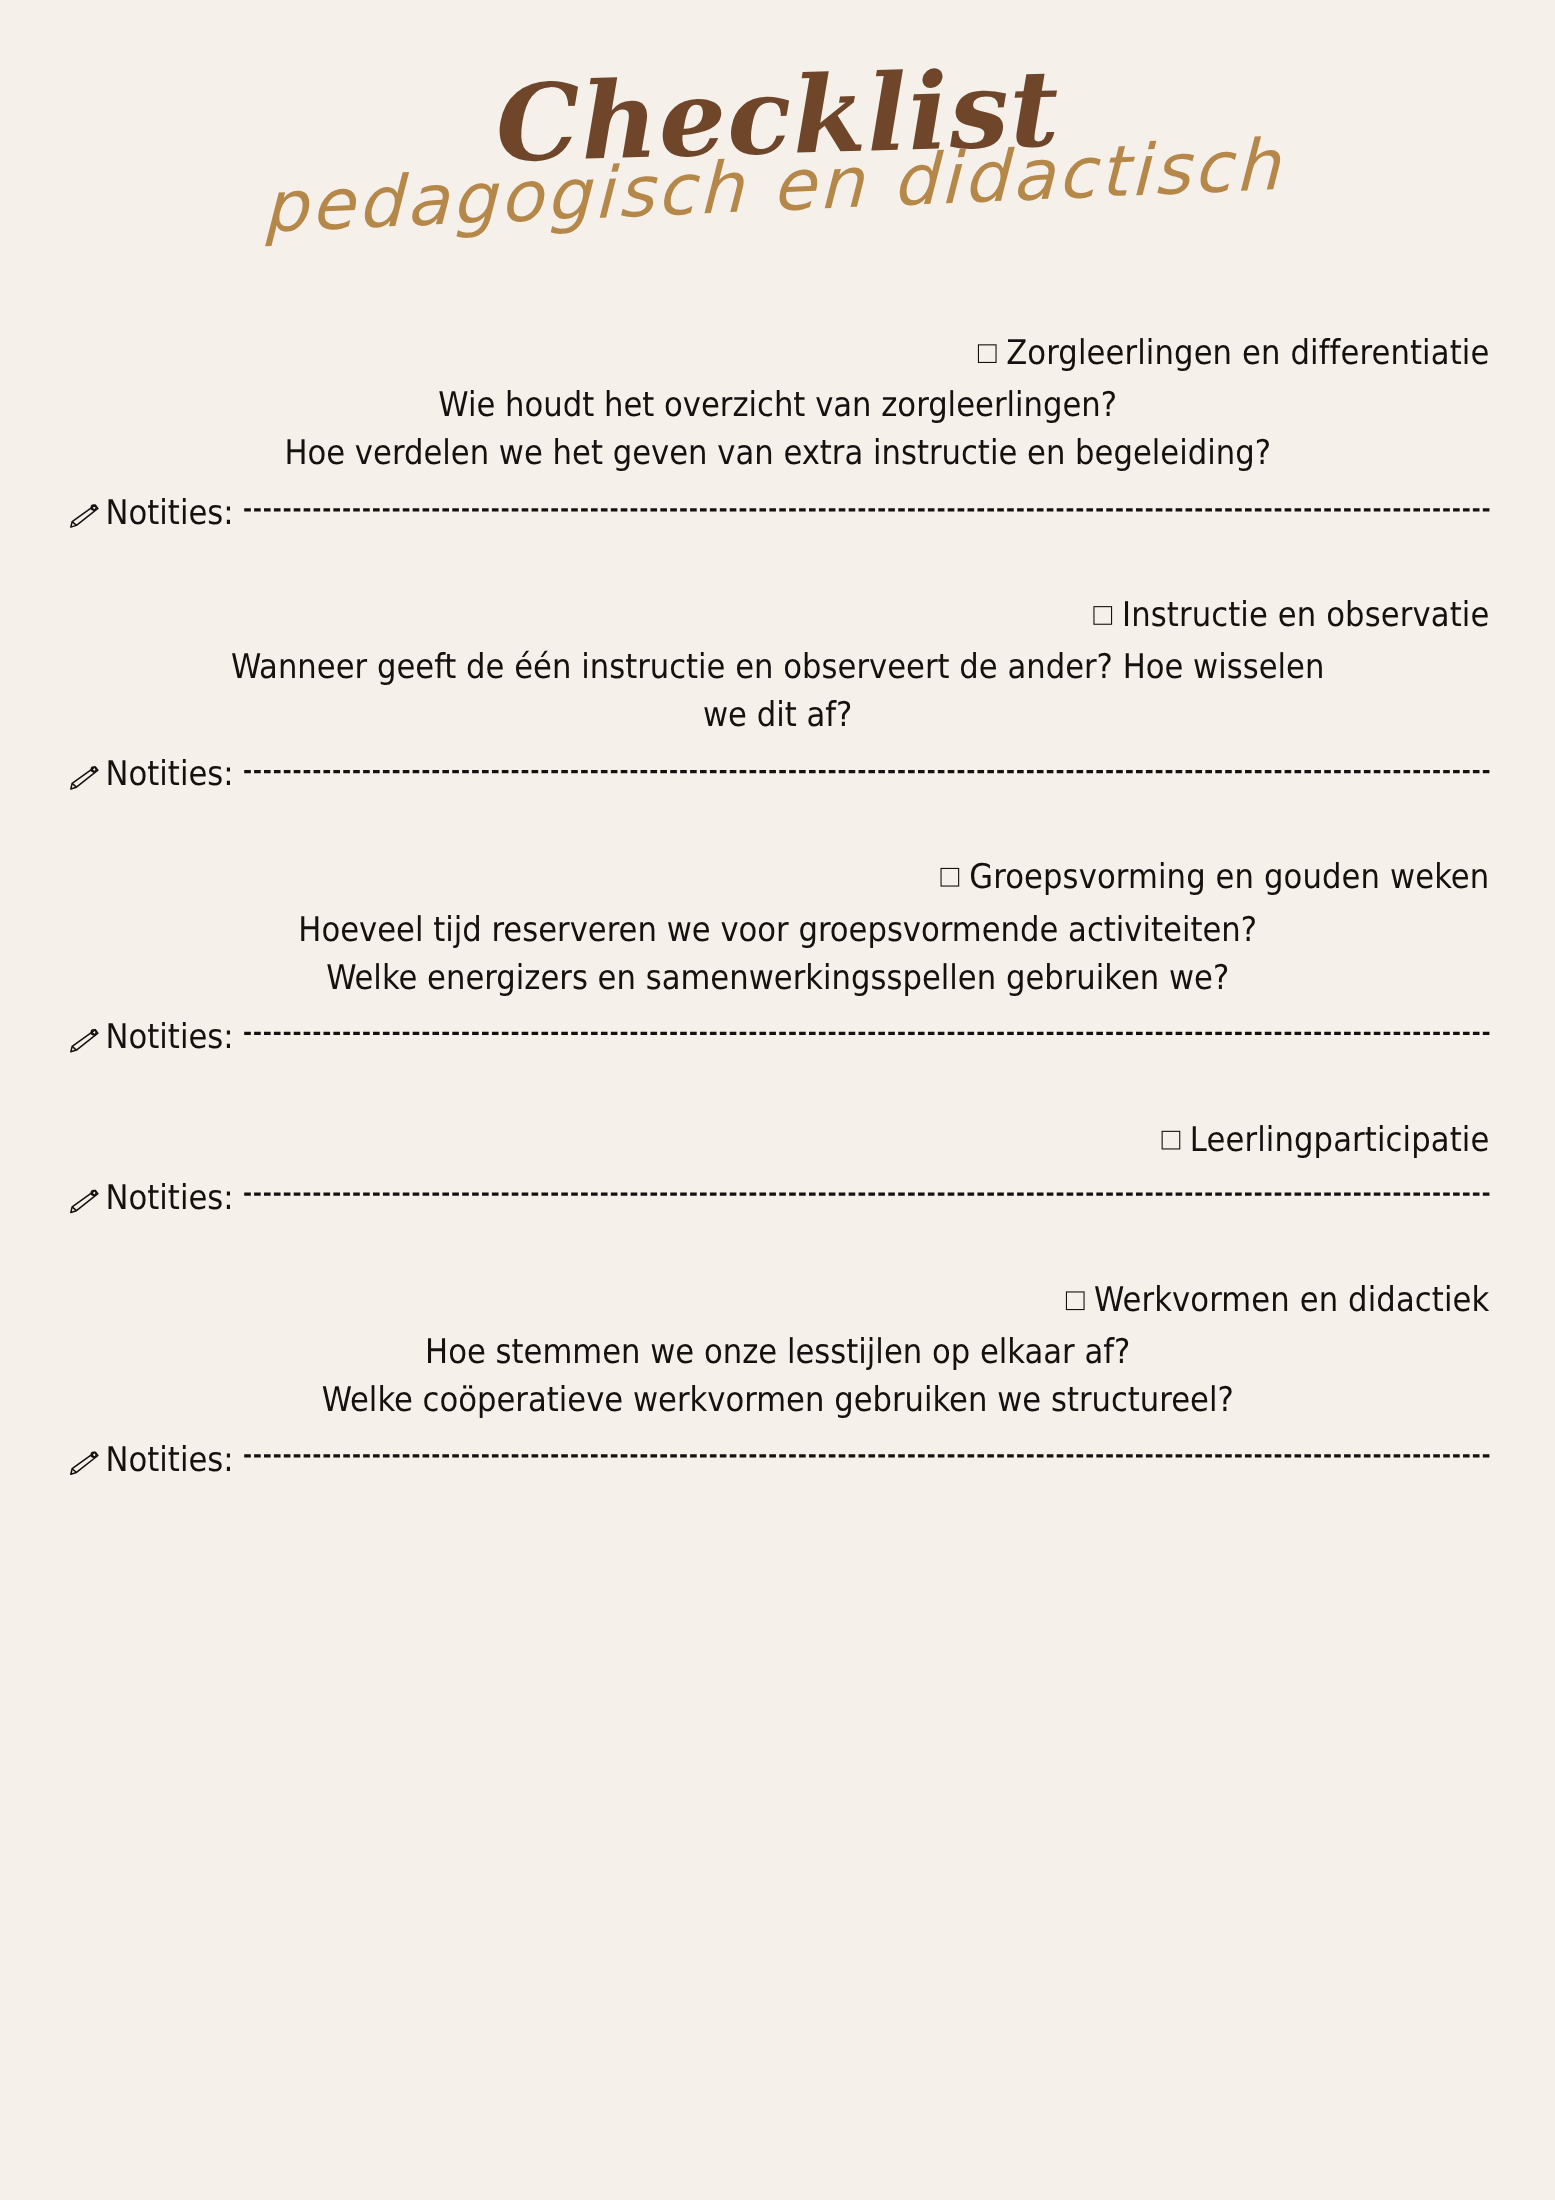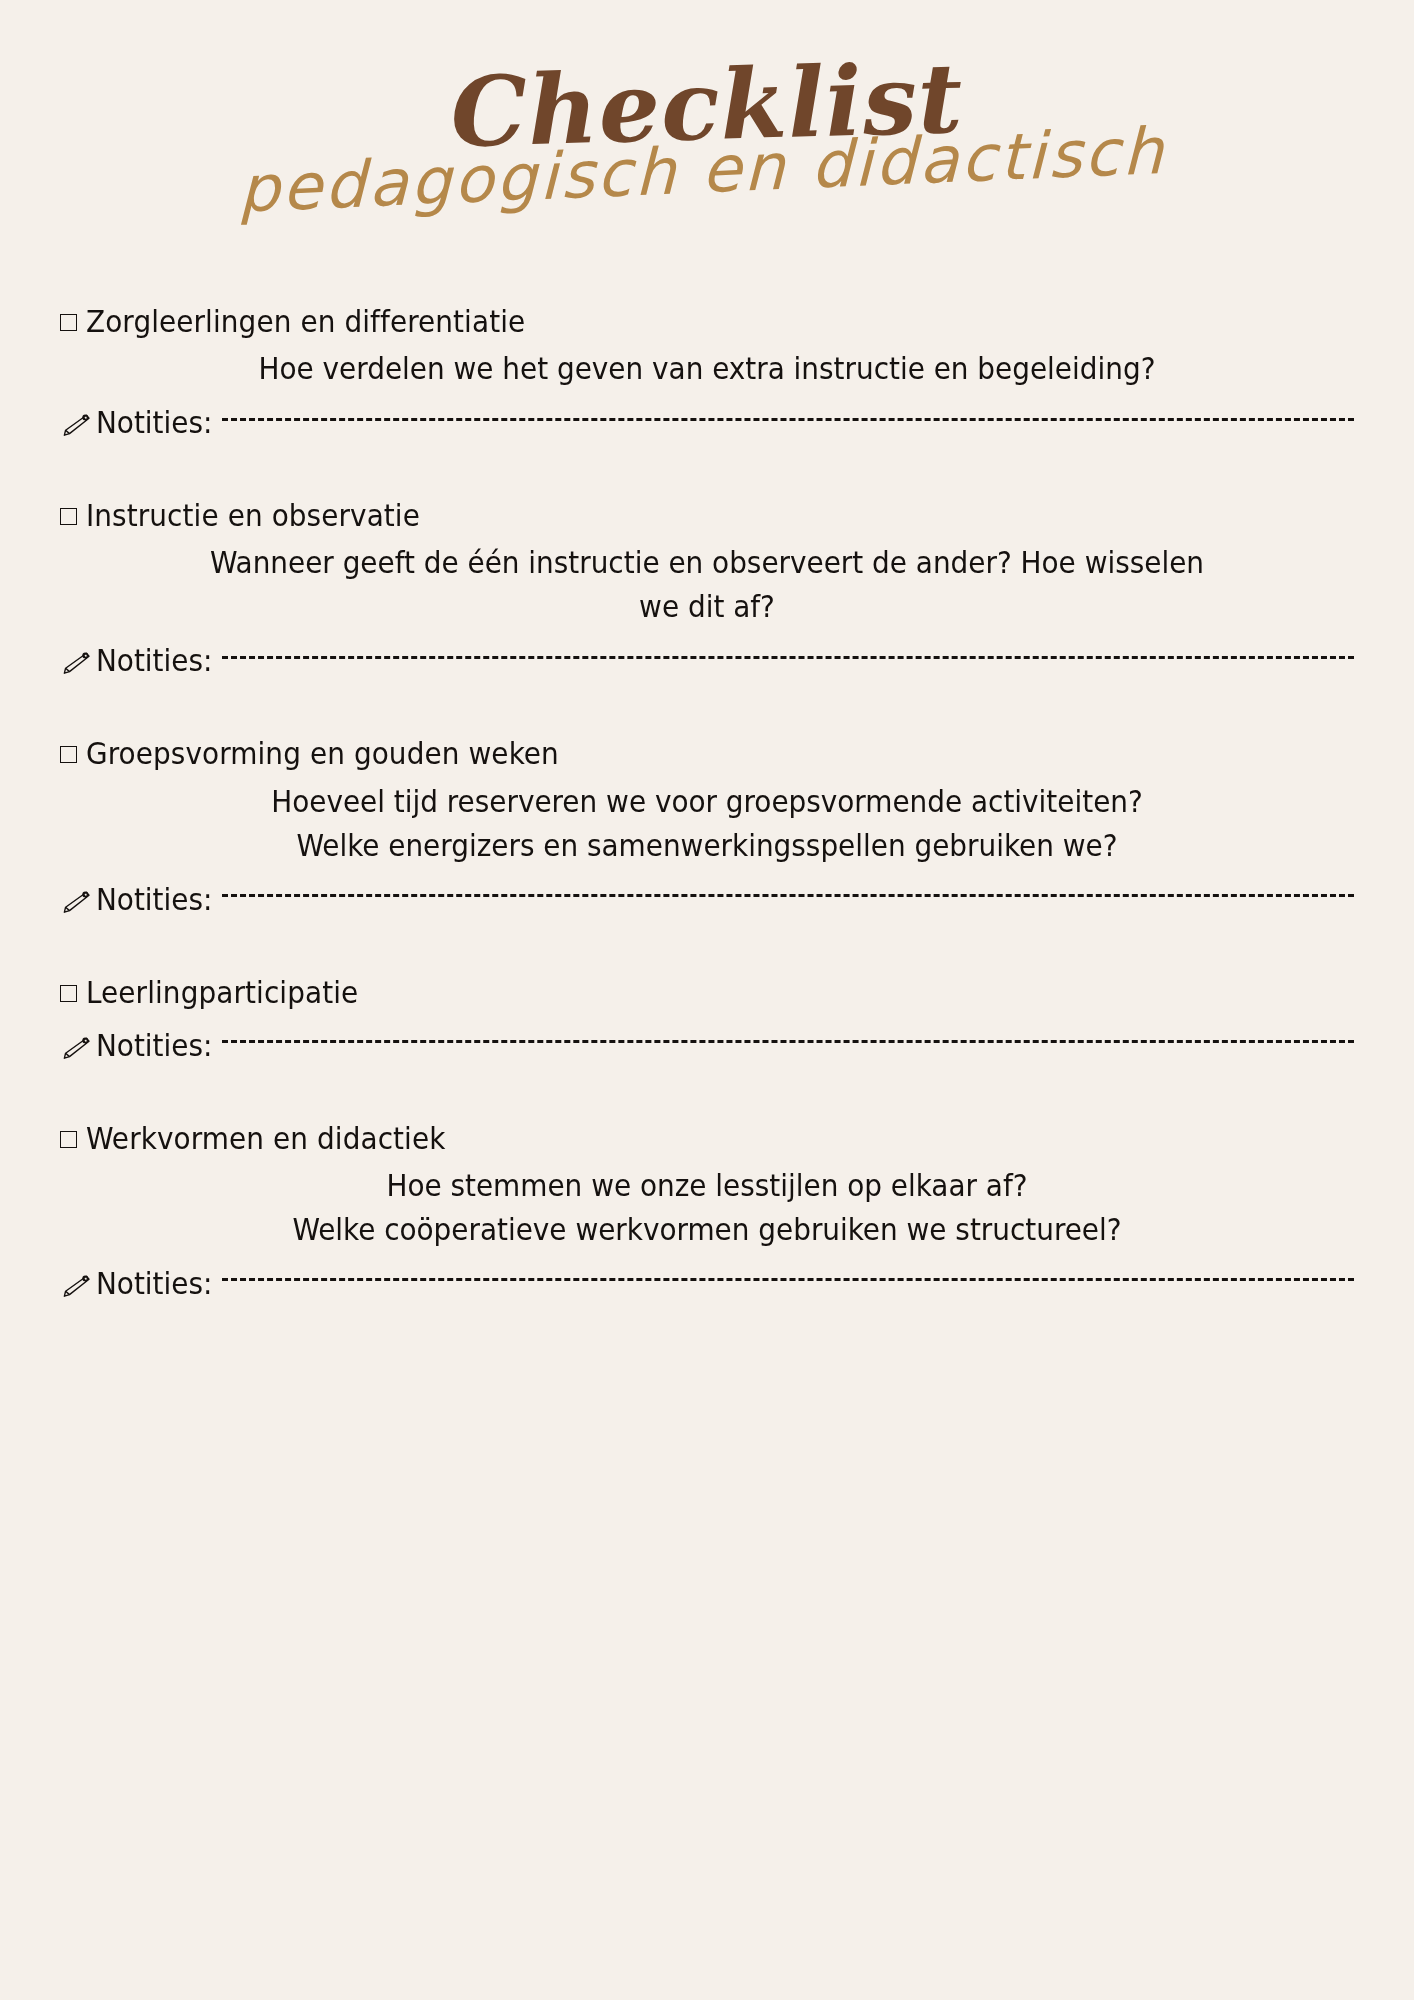--- a/index.html
+++ b/index.html
@@ -62,21 +62,21 @@
   
   .sections {
     margin-top: 10px;
   }
   .section {
     margin-bottom: 54px;
   }
   .section:last-child { margin-bottom: 5px; }
 
   .sec-heading {
-    text-align: left;
+    text-align: right;
     font-size: 31px;
     font-weight: 400;
     color: #15110f;
     letter-spacing: 0.1px;
     line-height: 1.36;
     font-family: "DejaVu Sans", sans-serif;
     font-stretch: condensed;
   }
   .checkbox-glyph {
     display: inline-block;
@@ -150,20 +150,21 @@
     <div class="subtitle">pedagogisch en didactisch</div>
   </div>
 
   <div class="sections">
 
     <div class="section">
       <div class="sec-heading">
         <span class="checkbox-glyph"></span><span>Zorgleerlingen en differentiatie</span>
       </div>
       <div class="sec-questions">
+        <span class="q-line">Wie houdt het overzicht van zorgleerlingen?</span>
         <span class="q-line">Hoe verdelen we het geven van extra instructie en begeleiding?</span>
       </div>
       <div class="notes-row">
         <span class="pencil-icon">
           <svg viewBox="0 0 30 26" width="30" height="26">
             <g fill="none" stroke="#15110f" stroke-width="1.4" stroke-linejoin="round">
               <path d="M26.5 3.2 L29 6.2 L9.5 21.6 L4.4 23.2 L5.6 18.2 Z"></path>
               <path d="M23.6 5.5 L26.2 8.6"></path>
               <path d="M5.6 18.2 L9.5 21.6"></path>
               <circle cx="25.2" cy="5.4" r="2.2"></circle>

